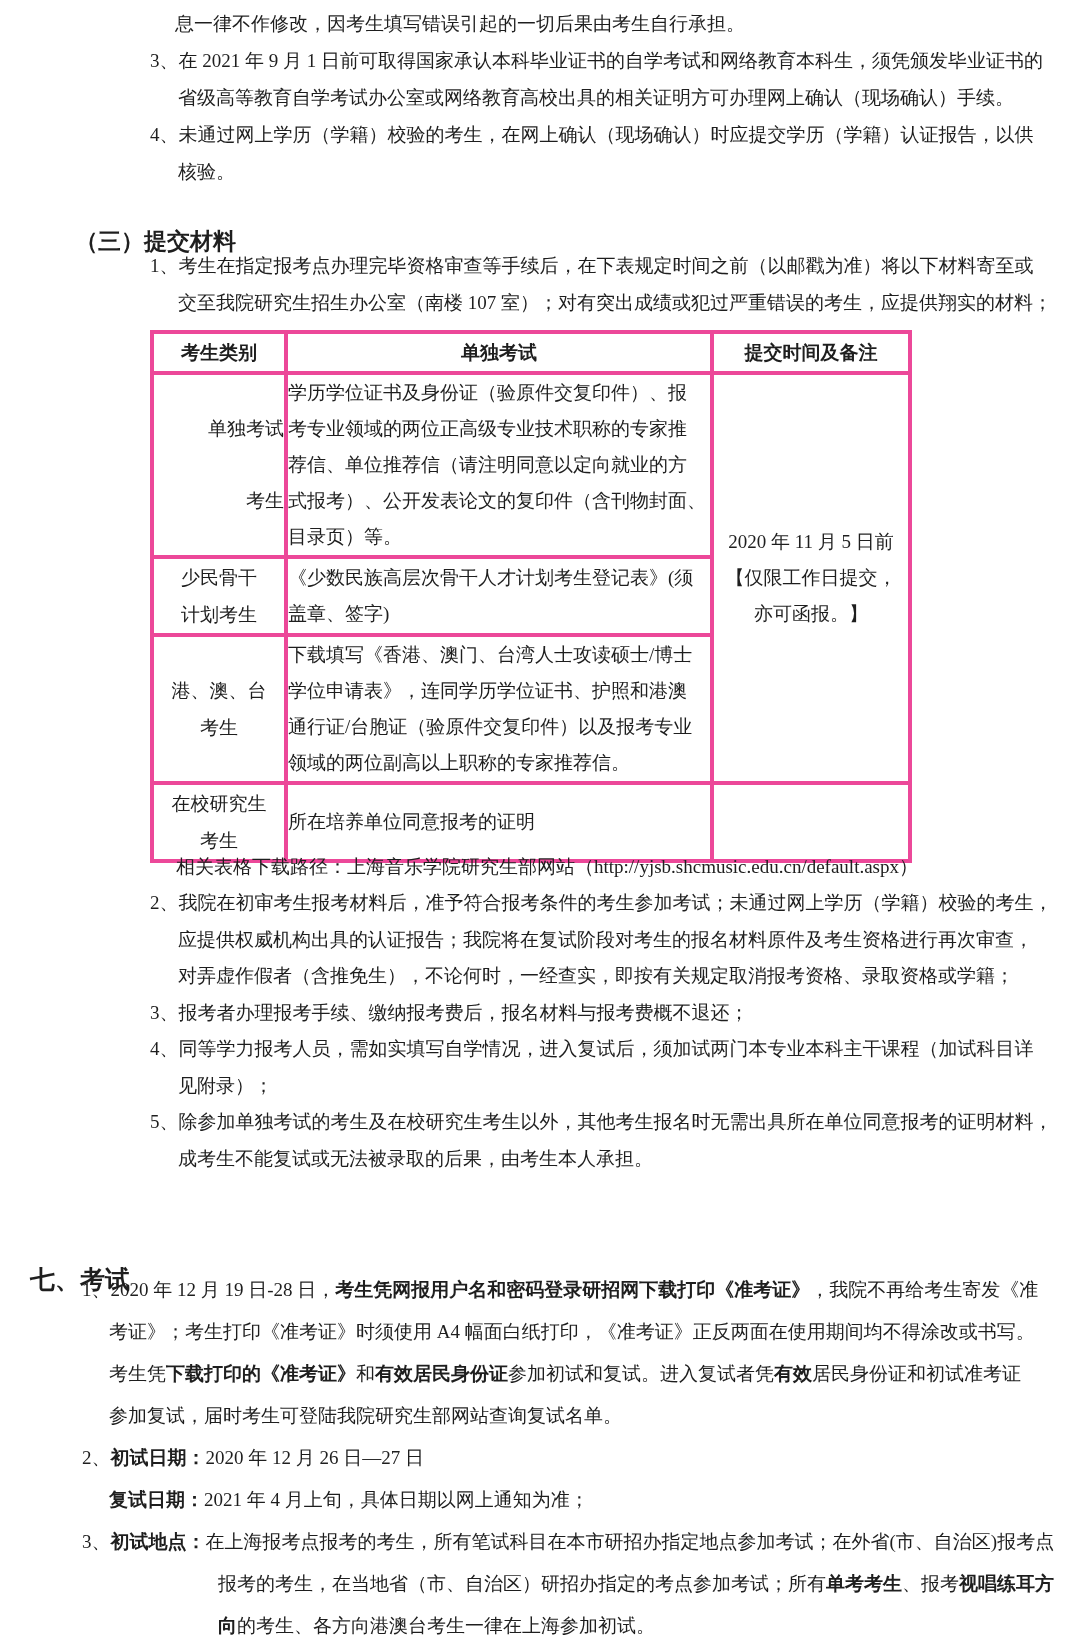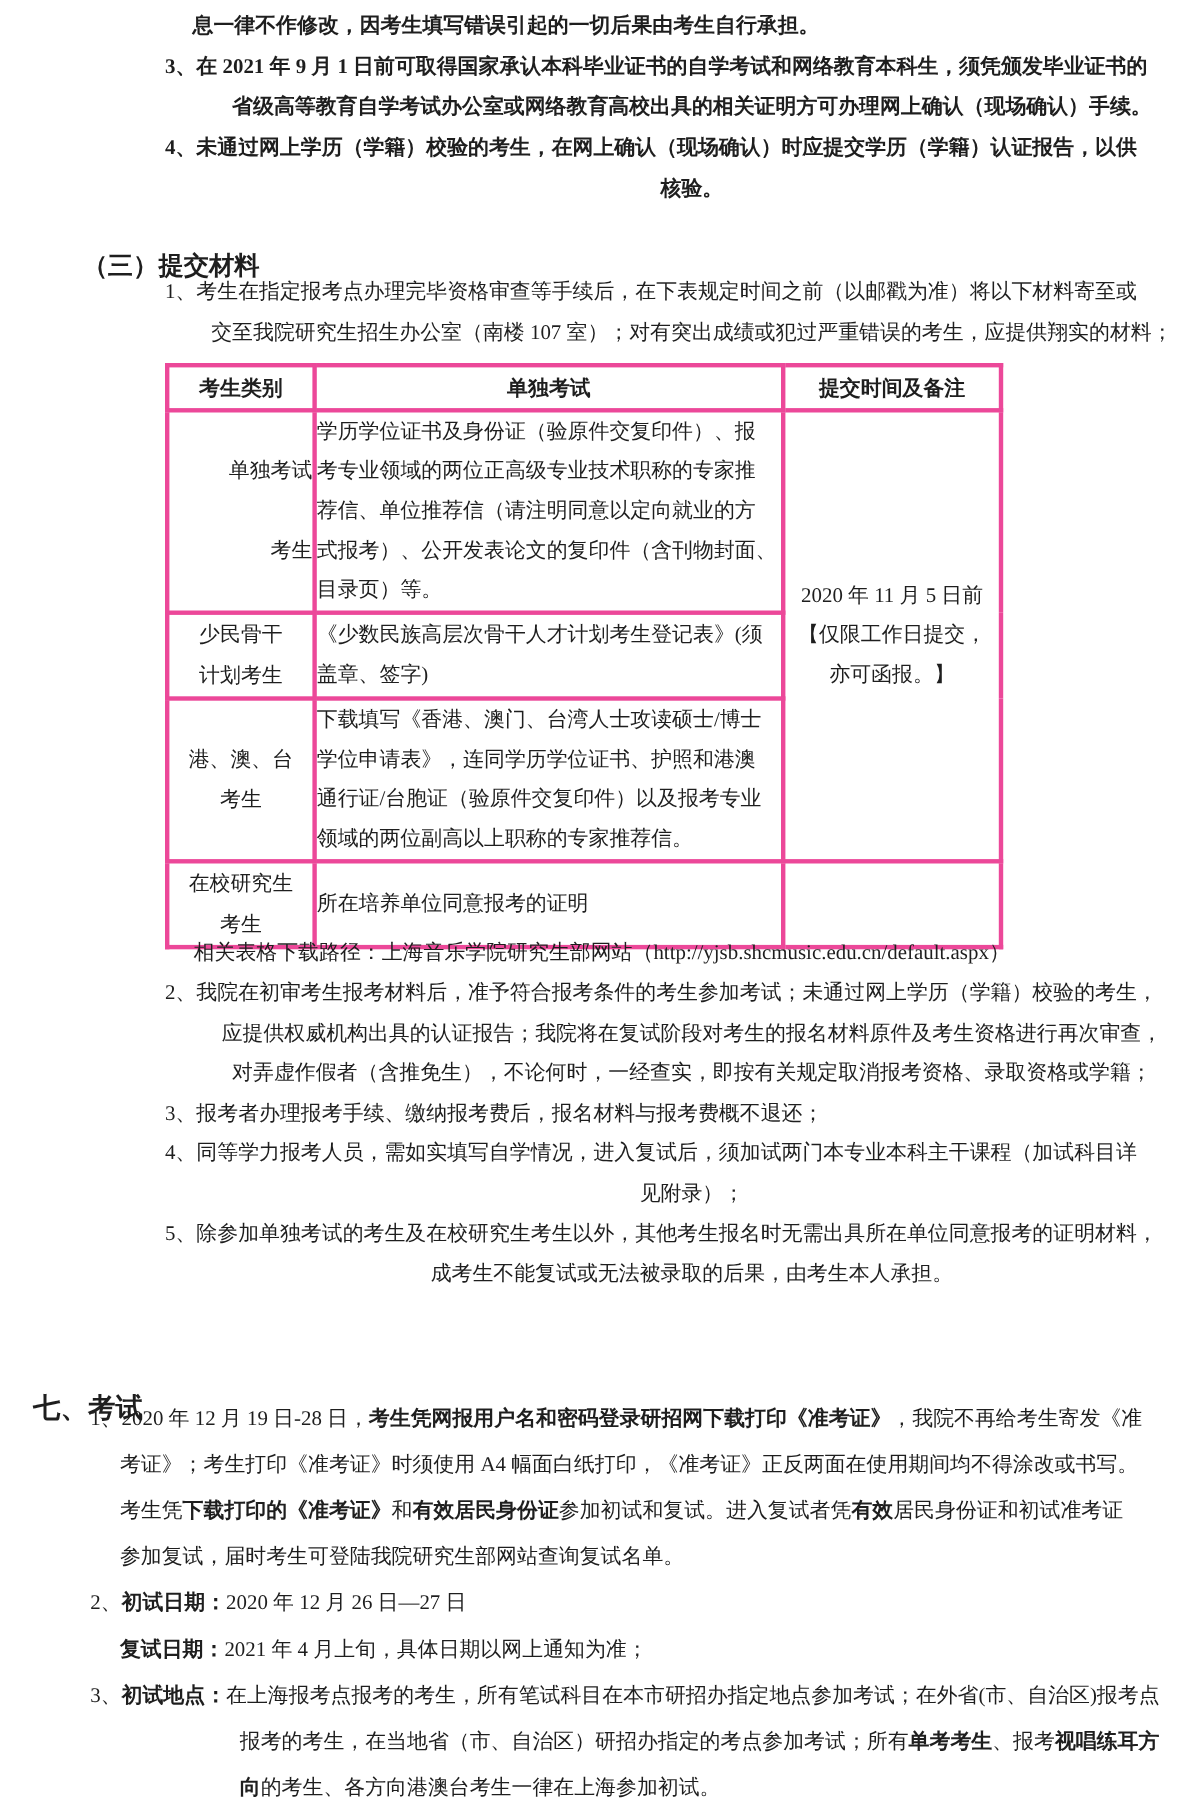--- a/index.html
+++ b/index.html
@@ -5,30 +5,30 @@
   html,body{margin:0;padding:0;}
   body{
     width:1080px;height:1648px;background:#ffffff;
     font-family:"Liberation Serif","DejaVu Serif",serif;
     color:#1e1e1e;overflow:hidden;
   }
   .page{position:relative;width:1080px;height:1648px;background:#ffffff;}
   .line{white-space:nowrap;font-size:19px;}
   
   .n-line{padding-left:150px;}
-  .c-line{padding-left:178px;text-align:center;}
+  .c-line{padding-left:178px;}
   .carry{padding-left:175px;}
   
   .n7{padding-left:82px;}
   .c7{padding-left:109px;}
   .c7b{padding-left:218px;}
   .b, .blbl{font-weight:700;font-family:"Liberation Sans","DejaVu Sans",sans-serif;}
   .blk{position:absolute;left:0;right:0;}
   .top-block{top:5px;}
-  .top-block .line{line-height:37px;font-weight:bold;}
+  .top-block .line{line-height:37px;}
   .h3-heading{position:absolute;left:75px;top:207px;font-size:23px;font-weight:700;
     font-family:"Liberation Sans","DejaVu Sans",sans-serif;}
   .item1-block{top:247px;}
   .item1-block .line{line-height:37px;}
   .dl-line{top:848px;}
   .dl-line .line{line-height:37px;padding-left:176px;}
   .items-block{top:885px;}
   .items-block .line{line-height:36.5px;}
   .h7-heading{position:absolute;left:30px;top:1242px;font-size:25px;font-weight:700;
     font-family:"Liberation Sans","DejaVu Sans",sans-serif;}

